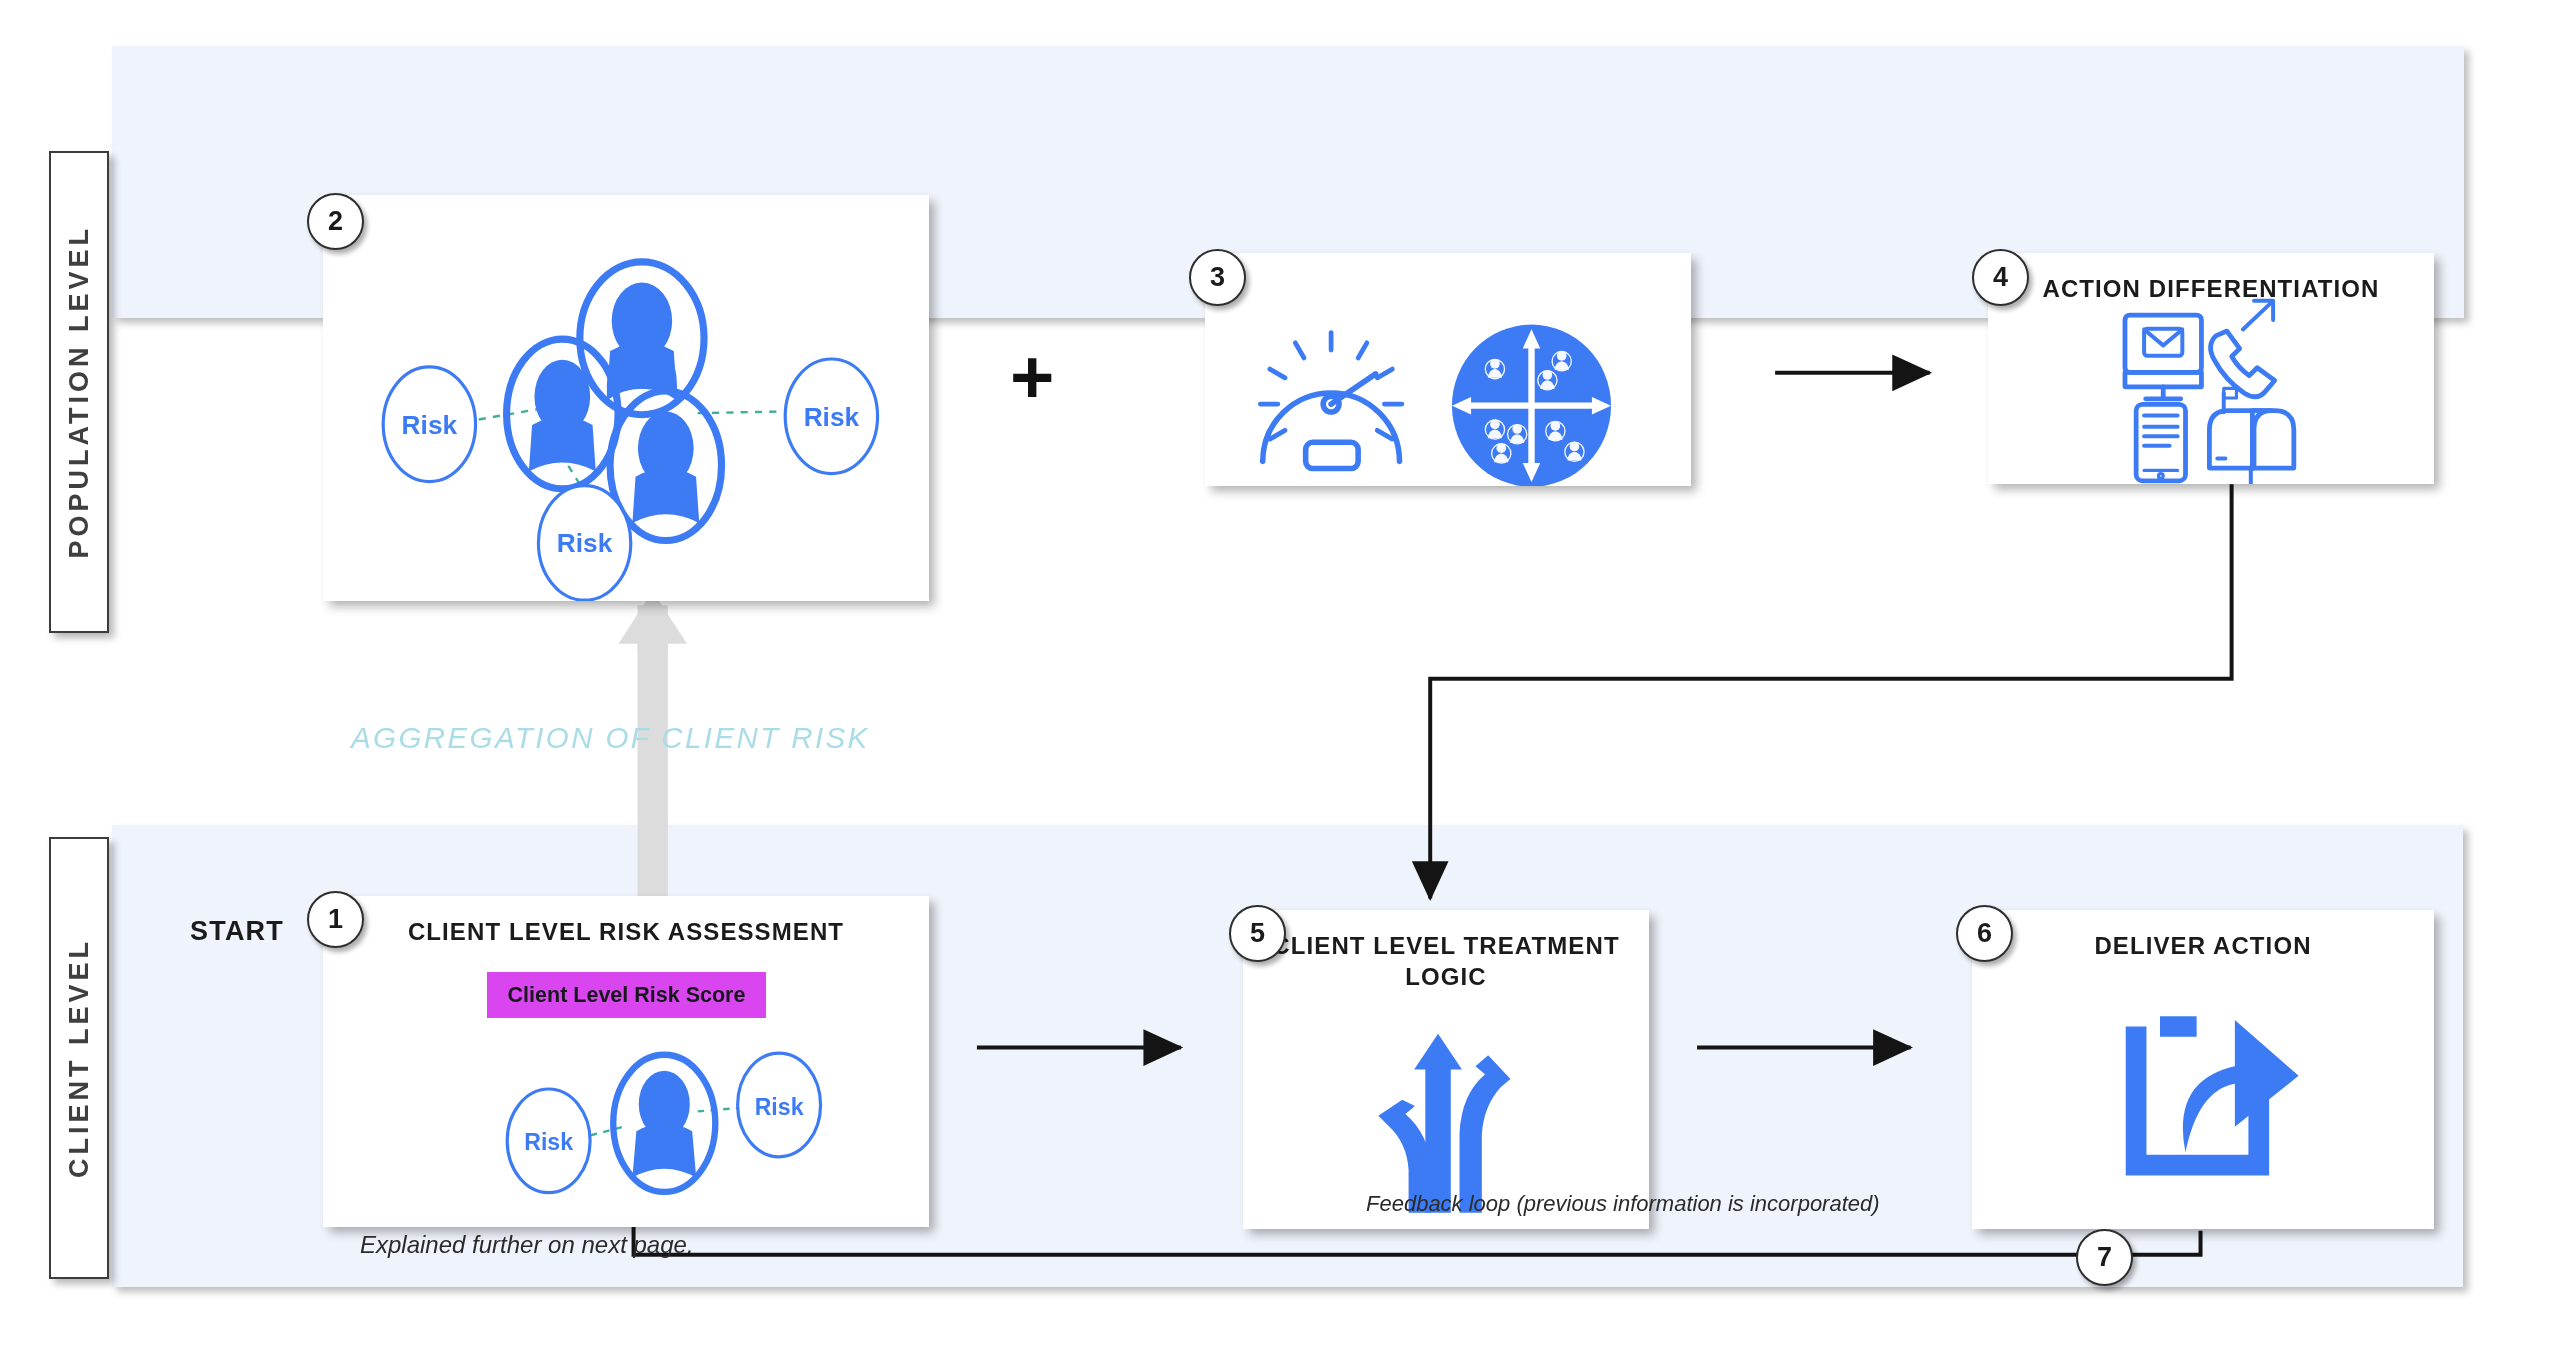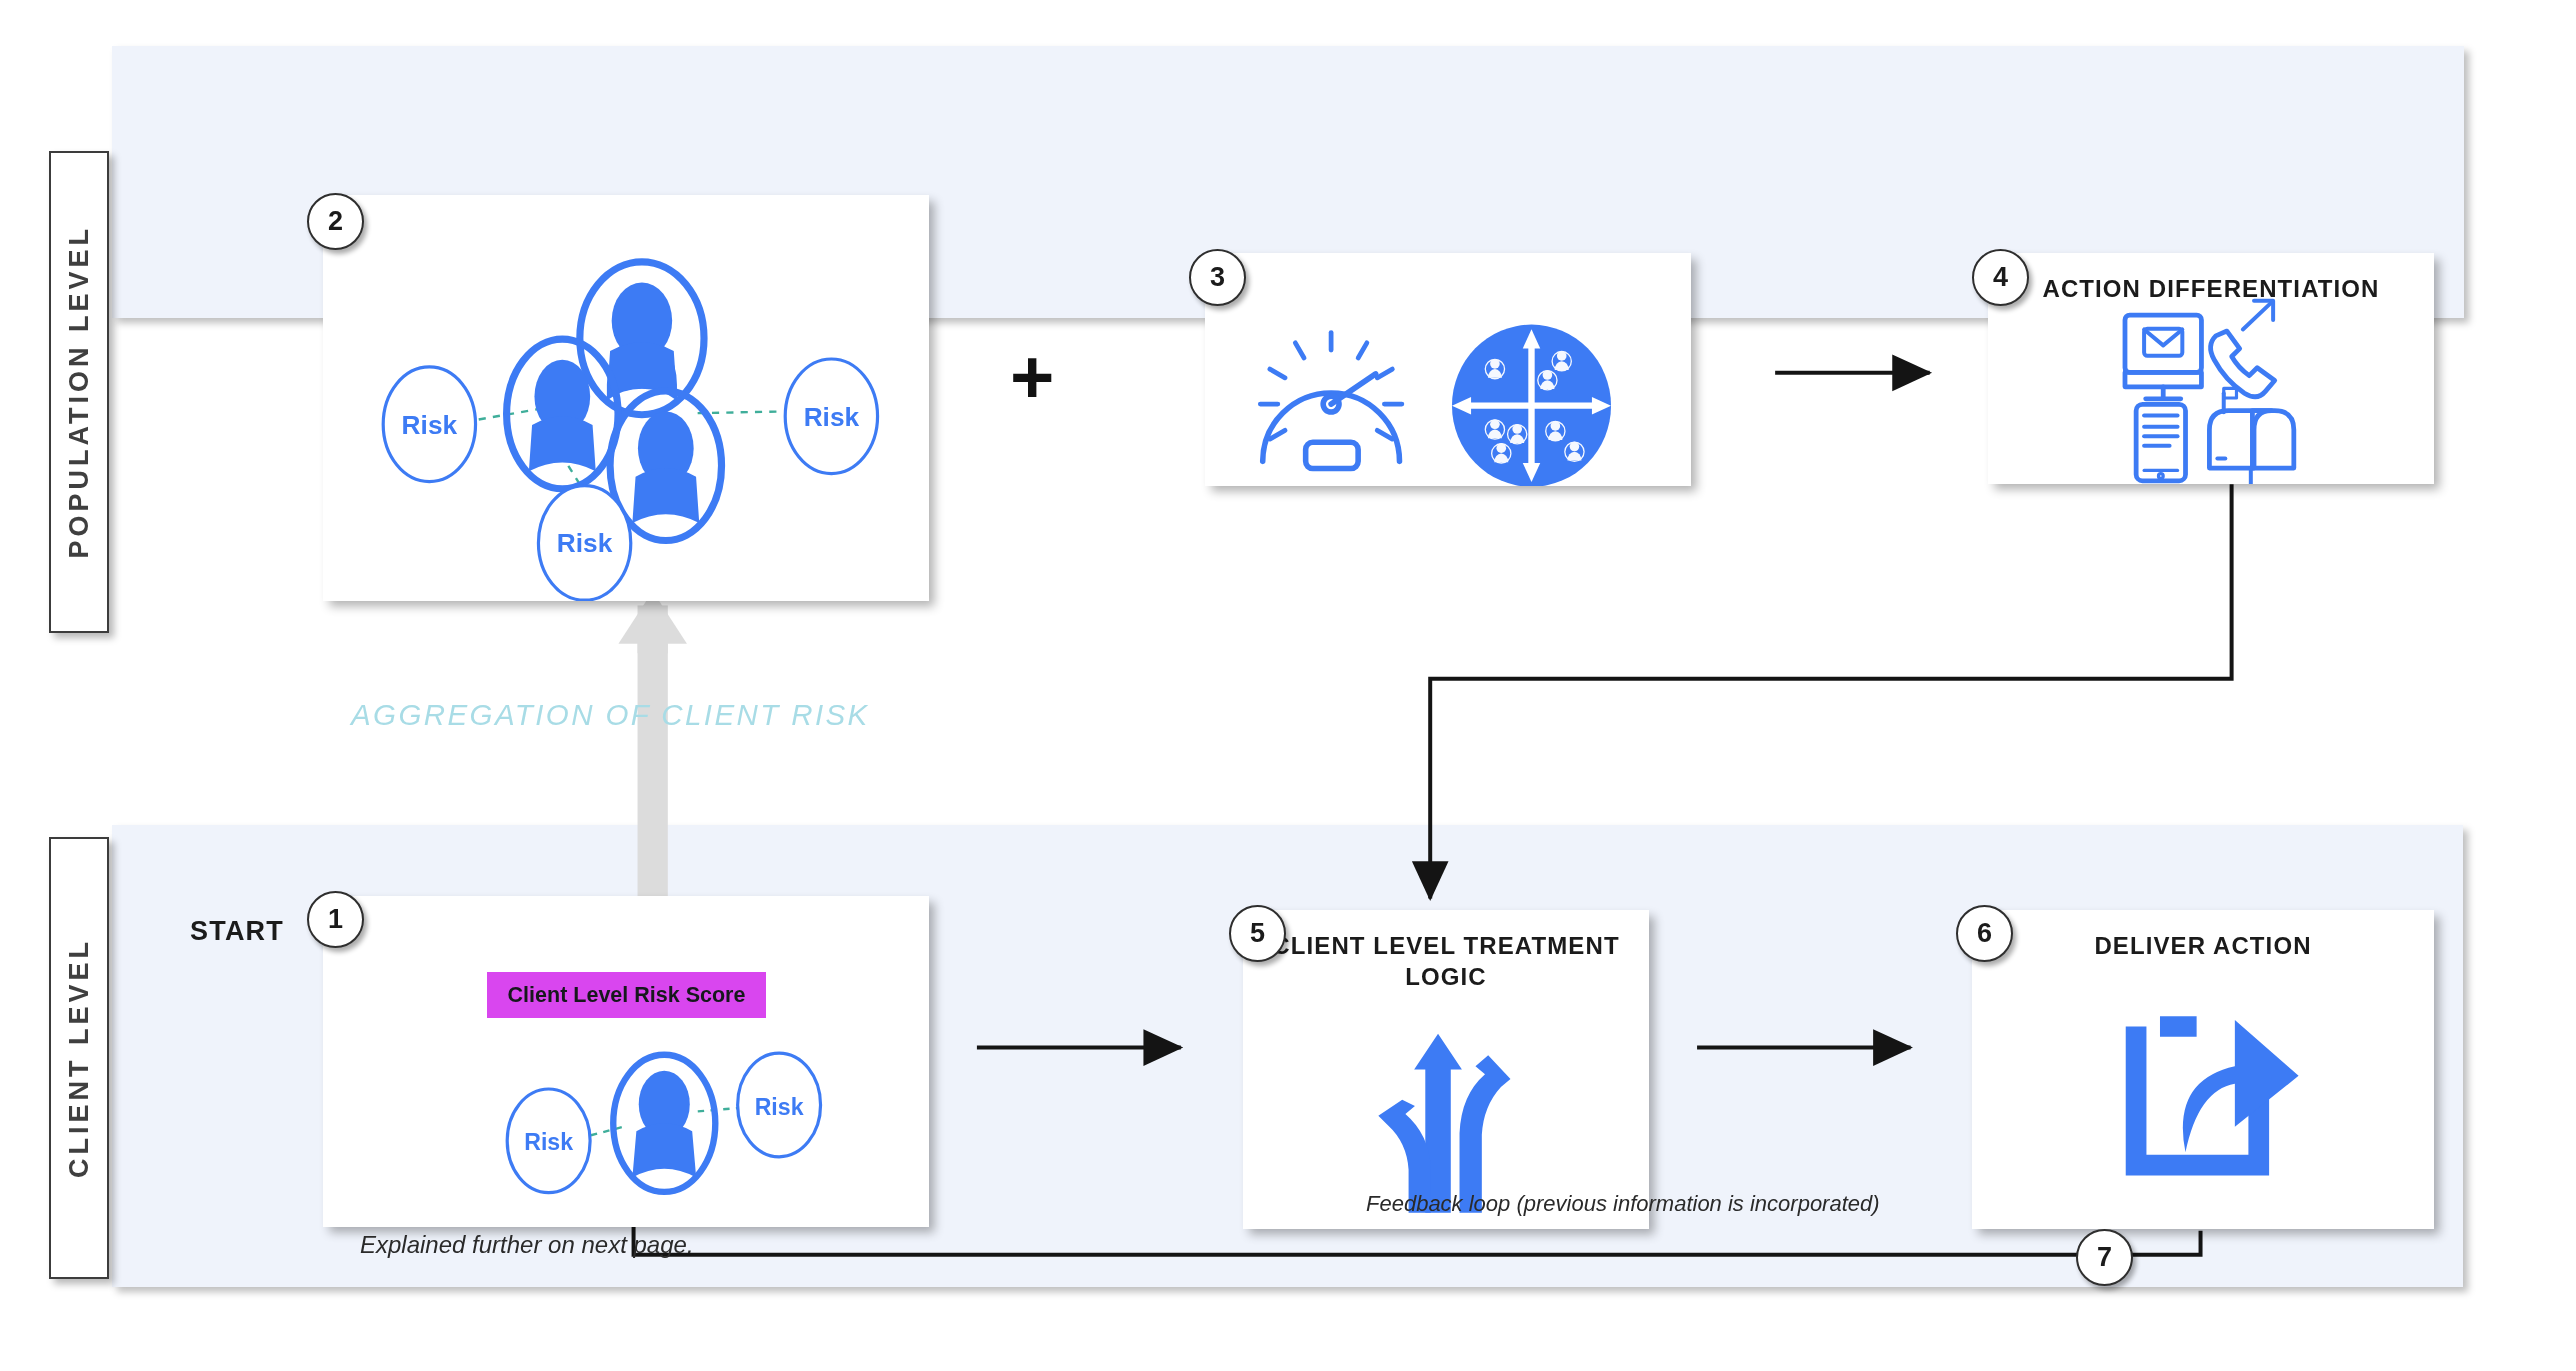--- a/index.html
+++ b/index.html
@@ -56,21 +56,21 @@
   #start-label{position:absolute;left:190px;top:916px;
       font-weight:700;font-size:27px;letter-spacing:1.2px;color:#1b1b1b;}
 
   
   #risk-score-band{position:absolute;left:487px;top:972px;width:279px;height:46px;
       background:#d946ef;display:flex;align-items:center;justify-content:center;
       font-weight:700;font-size:21.5px;color:#16181c;}
 
   
   .annot{position:absolute;font-style:italic;color:#2a2a2a;white-space:nowrap;}
-  #aggregation-label{left:351px;top:698px;font-size:29.5px;
+  #aggregation-label{left:351px;top:721px;font-size:29.5px;
       letter-spacing:2.4px;color:#a8dce6;font-weight:500;}
   #explained-note{left:360px;top:1231px;font-size:24px;}
   #feedback-note{left:1366px;top:1191px;font-size:22px;}
 
   
   #plus-sign{position:absolute;left:1010px;top:339px;font-size:76px;
       font-weight:700;color:#121212;line-height:1;}
 
   svg.ov{position:absolute;left:0;top:0;width:2576px;height:1371px;
          pointer-events:none;overflow:visible;}
@@ -280,20 +280,21 @@
           <line x1="330" y1="270" x2="330" y2="294" stroke-width="5"></line>
         </g>
       </g>
     </svg>
   </div>
   <div class="step" id="step-4">4</div>
 
   <div id="start-label">START</div>
 
   <div class="card" id="card-1">
+    <div class="card-title">CLIENT LEVEL RISK ASSESSMENT</div>
     <svg viewBox="0 0 760 415" width="606" height="331" style="position:absolute;left:0;top:0;">
       <g stroke="#3fae9a" stroke-width="3" stroke-dasharray="8 8" fill="none">
         <line x1="336" y1="300" x2="382" y2="288"></line>
         <line x1="470" y1="270" x2="520" y2="266"></line>
       </g>
 
       <g transform="translate(428,285)">
         <ellipse cx="0" cy="0" rx="64" ry="86" fill="none" stroke="#3d7bf4" stroke-width="8"></ellipse>
         <ellipse cx="0" cy="-24" rx="32" ry="42" fill="#3d7bf4"></ellipse>
         <path d="M-35,10 Q0,-10 35,10 L40,68 Q0,46 -40,68 Z" fill="#3d7bf4"></path>

